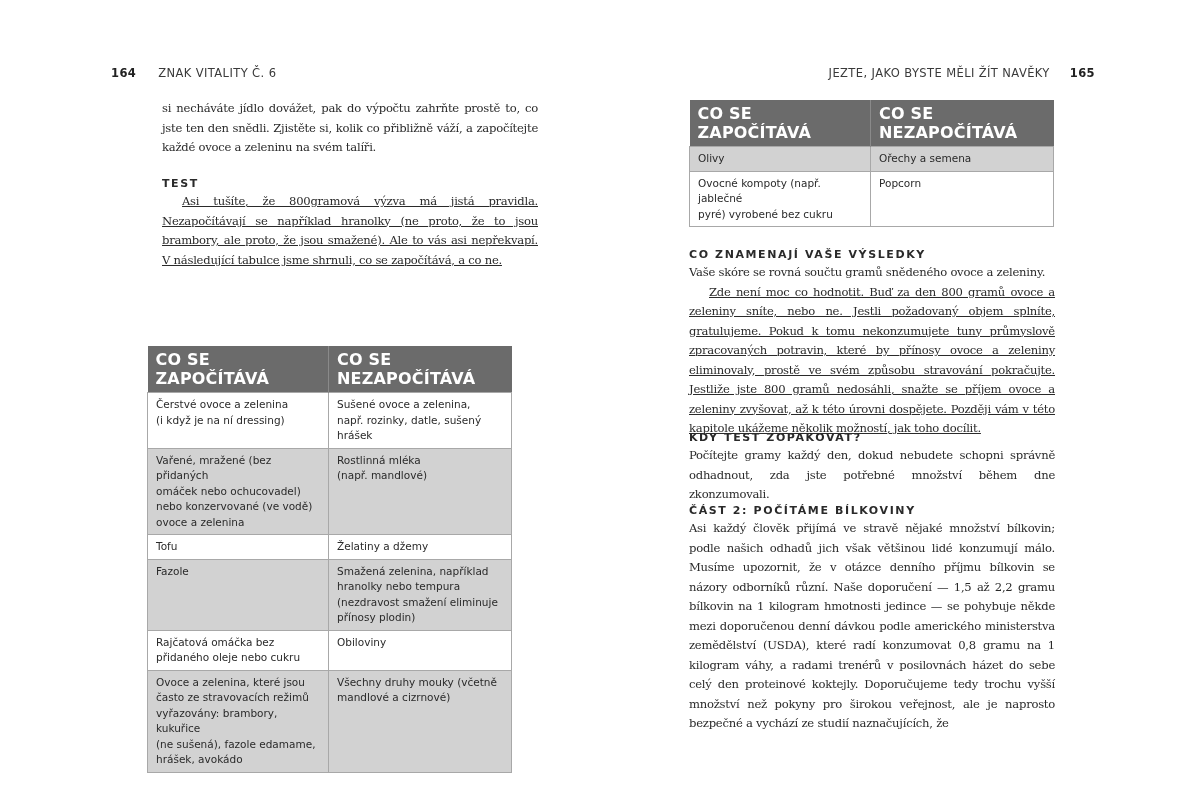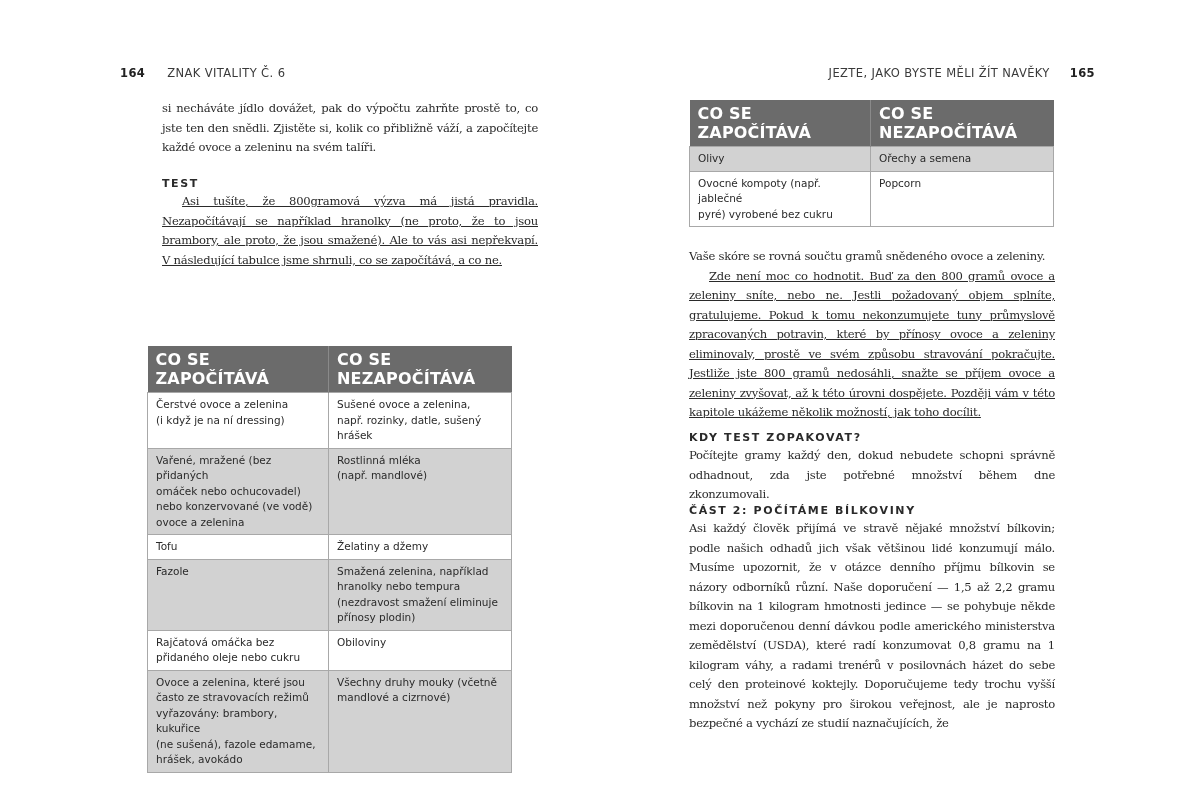--- a/index.html
+++ b/index.html
@@ -7,21 +7,21 @@
     width: 1200px; height: 800px; background: #ffffff; position: relative; overflow: hidden;
     color: #2a2a2a;
   }
   .page { position: absolute; top: 0; height: 800px; }
   .page-left { left: 0; width: 600px; }
   .page-right { left: 600px; width: 600px; }
   .running-head {
     position: absolute; top: 66px;
     font-family: "DejaVu Sans", sans-serif; font-size: 11.5px; letter-spacing: 0.4px; color: #3a3a3a;
   }
-  .page-left .running-head { left: 120px; }
+  .page-left .running-head { left: 111px; }
   .page-right .running-head { right: 105px; text-align: center; }
   .folio { font-weight: bold; color: #222; }
   .page-left .folio { margin-right: 22px; }
   .page-right .folio { margin-left: 20px; }
   .body-text {
     font-family: "DejaVu Serif", serif; font-size: 11.6px; line-height: 19.5px; color: #2a2a2a;
     margin: 0; text-align: justify; letter-spacing: -0.25px;
   }
   .indent { text-indent: 20px; text-decoration: underline; }
   .heading {
@@ -175,20 +175,21 @@
           <span class="cell-line">pyré) vyrobené bez cukru</span>
         </td>
         <td>
           <span class="cell-line">Popcorn</span>
         </td>
       </tr>
     </tbody>
 </table>
 
 <div class="col" style="position:absolute; left:689px; width:366px; top:247px;">
+  <p class="heading">CO ZNAMENAJÍ VAŠE VÝSLEDKY</p>
   <p class="body-text">Vaše skóre se rovná součtu gramů snědeného ovoce a zeleniny.</p>
   <p class="body-text indent">Zde není moc co hodnotit. Buď za den 800 gramů ovoce a zeleniny sníte, nebo ne. Jestli požadovaný objem splníte, gratulujeme. Pokud k tomu nekonzumujete tuny průmyslově zpracovaných potravin, které by přínosy ovoce a zeleniny eliminovaly, prostě ve svém způsobu stravování pokračujte. Jestliže jste 800 gramů nedosáhli, snažte se příjem ovoce a zeleniny zvyšovat, až k této úrovni dospějete. Později vám v této kapitole ukážeme několik možností, jak toho docílit.</p>
 </div>
 
 <div class="col" style="position:absolute; left:689px; width:366px; top:430px;">
   <p class="heading">KDY TEST ZOPAKOVAT?</p>
   <p class="body-text">Počítejte gramy každý den, dokud nebudete schopni správně odhadnout, zda jste potřebné množství během dne zkonzumovali.</p>
 </div>
 
 <div class="col" style="position:absolute; left:689px; width:366px; top:503px;">

